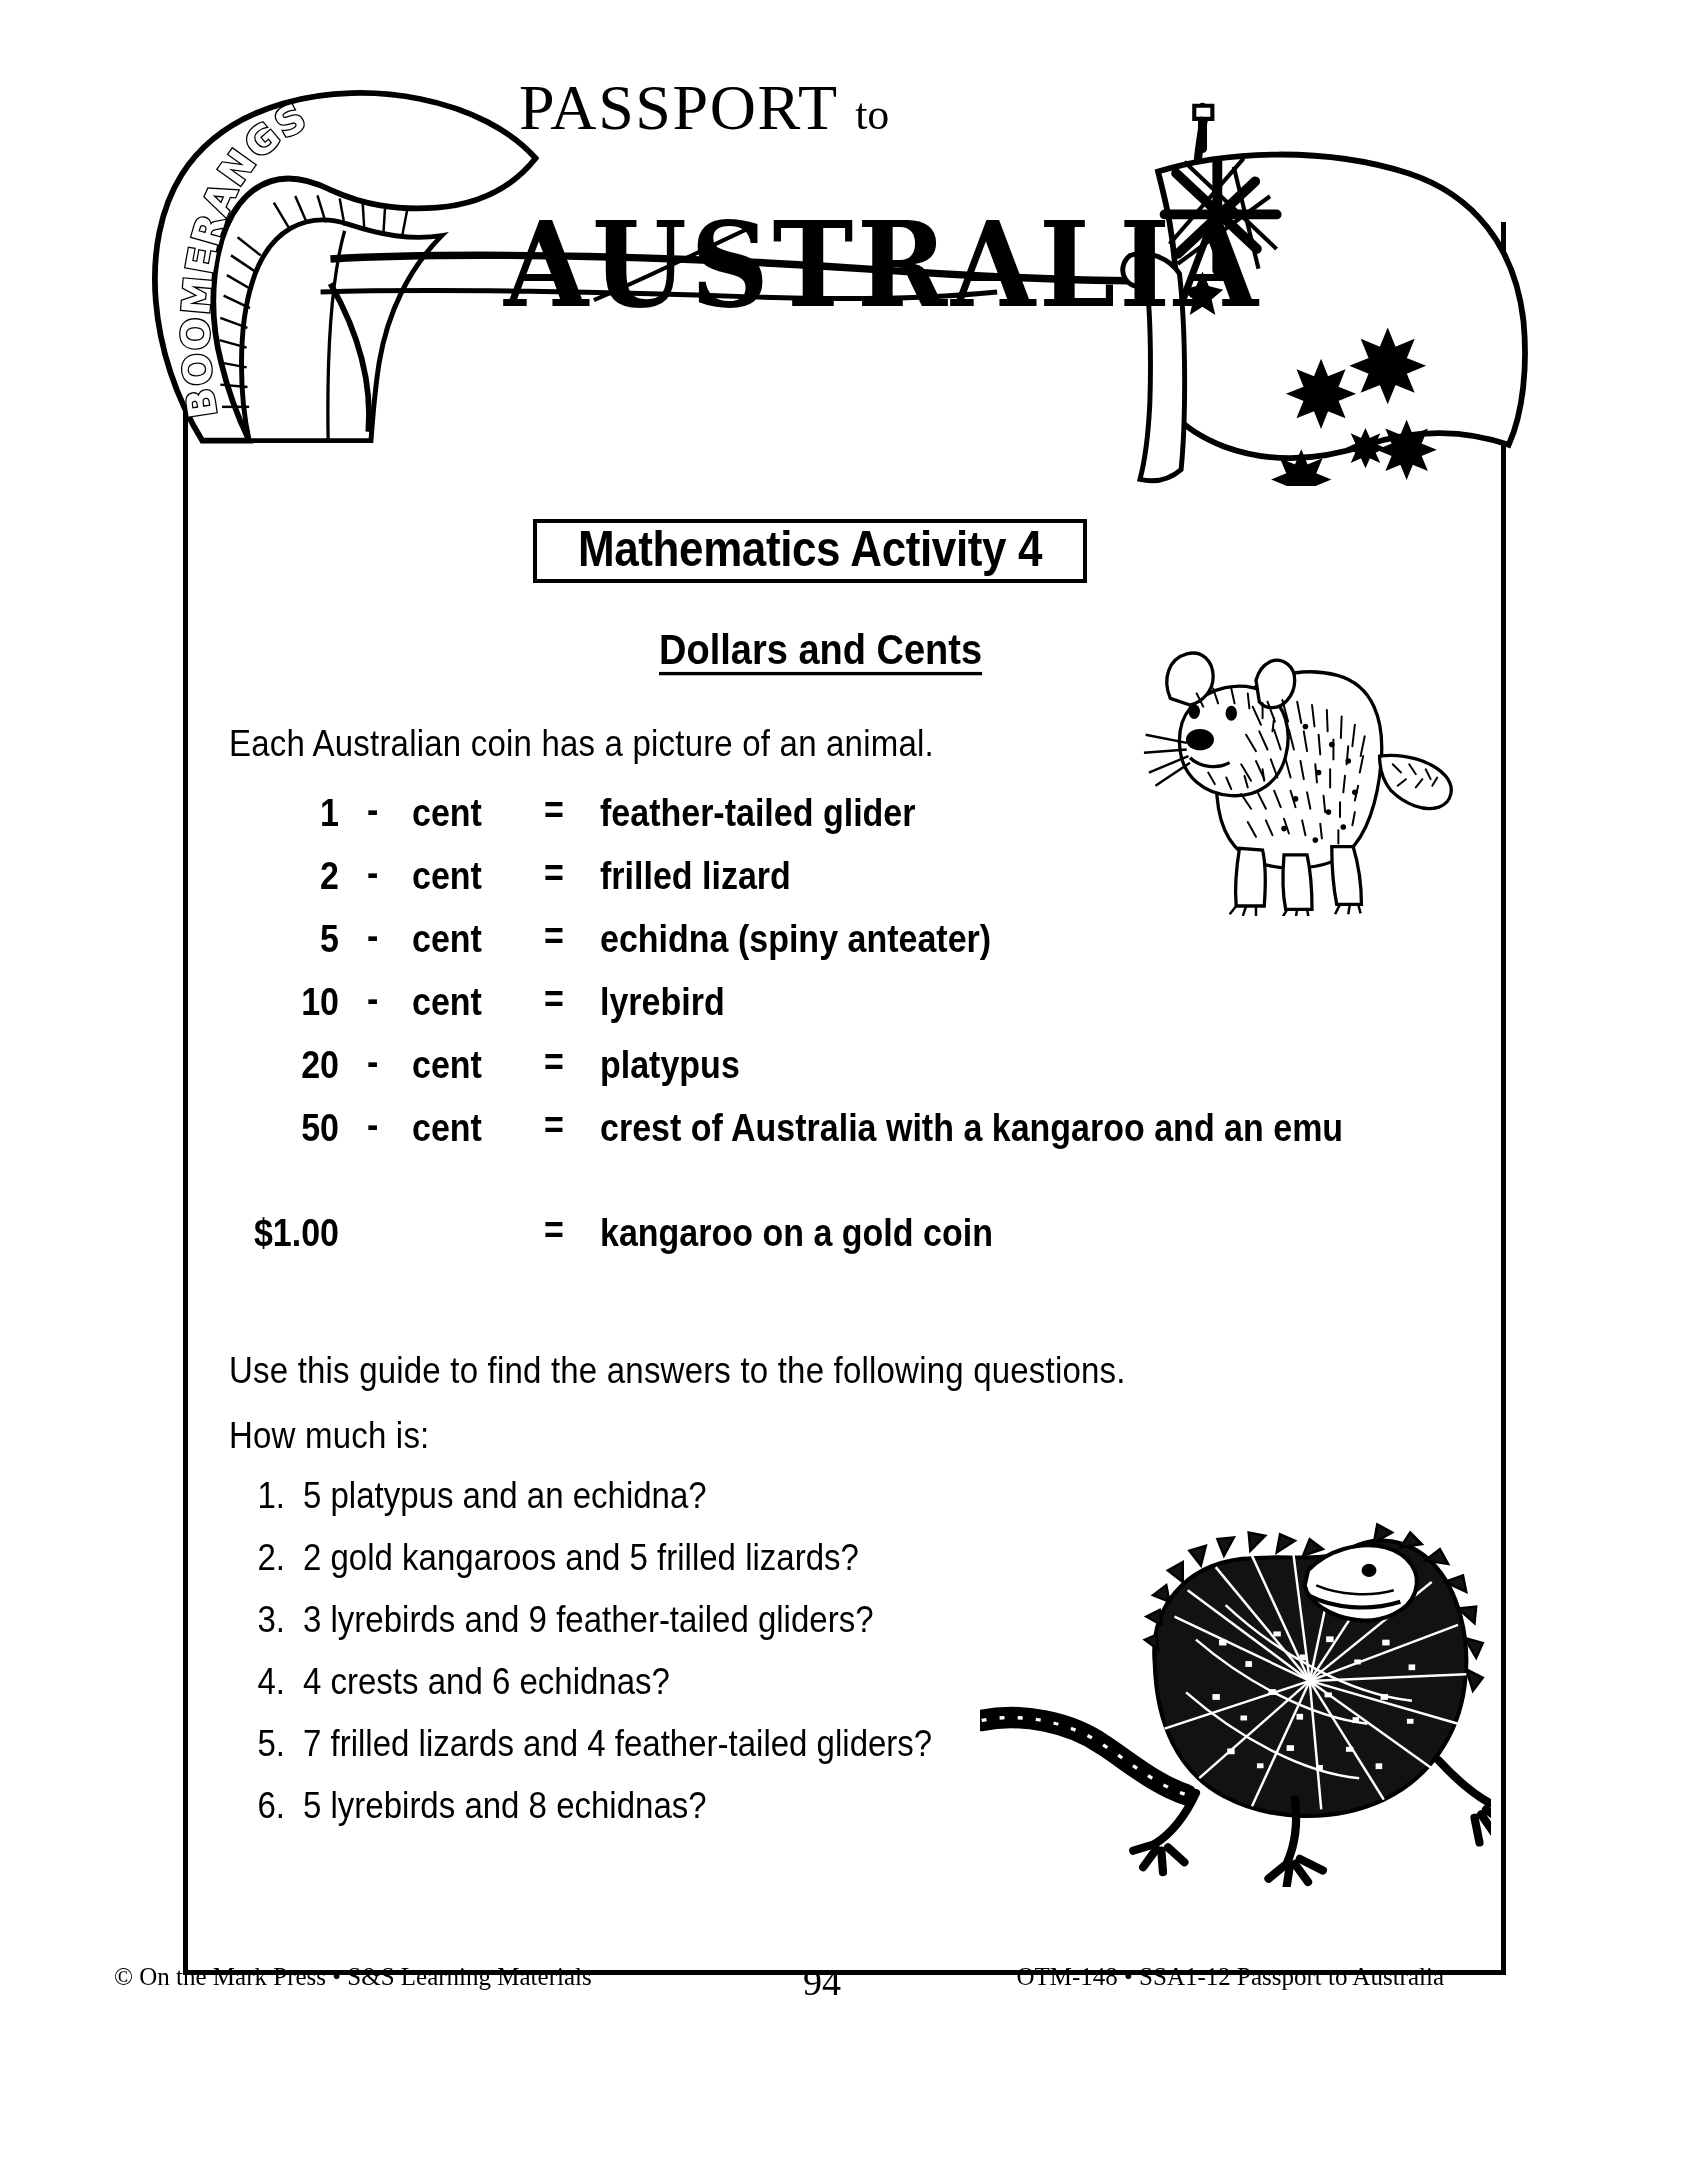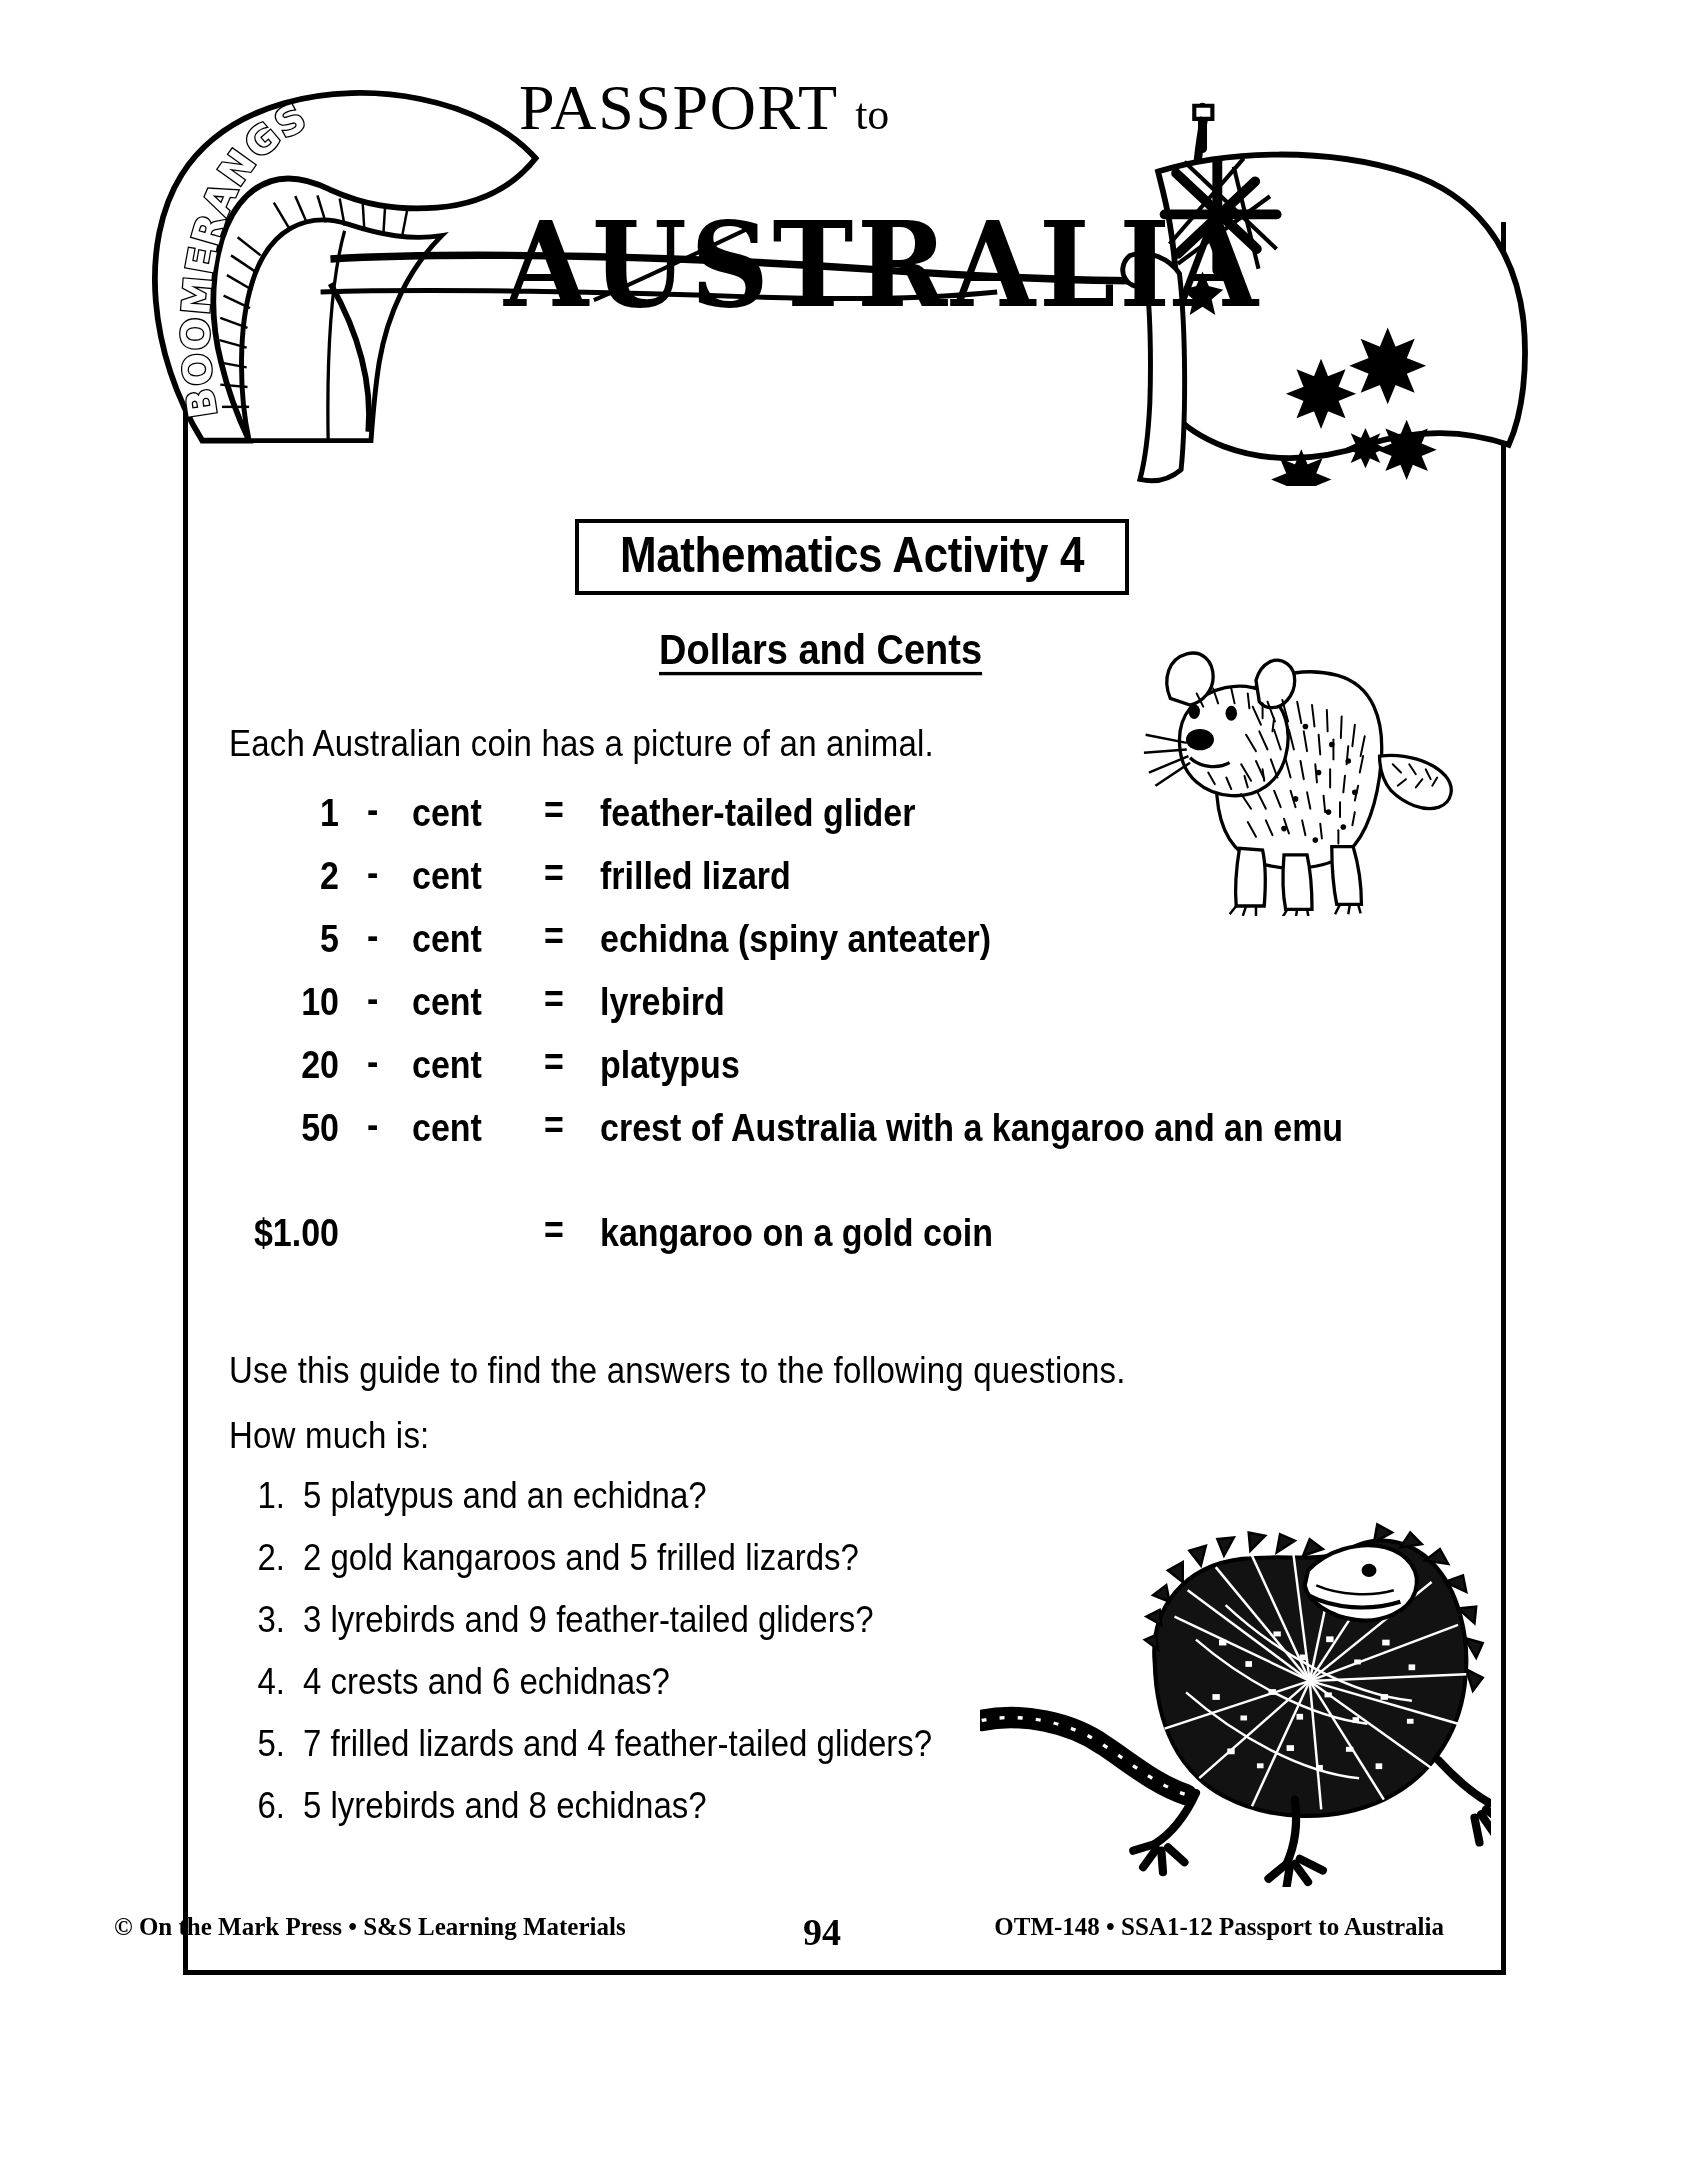--- a/index.html
+++ b/index.html
@@ -75,24 +75,24 @@
     line-height: 1;
     white-space: nowrap;
     transform: scaleX(1.12) scaleY(1.22);
     transform-origin: left top;
     color: #000;
   }
 
   
   #activity-box {
     position: absolute;
-    left: 575px;
+    left: 533px;
     top: 519px;
     width: 554px;
-    height: 76px;
+    height: 64px;
     border: 4.1px solid #000;
     box-sizing: border-box;
     display: flex;
     align-items: center;
     justify-content: center;
     padding-bottom: 3.3px;
   }
   #activity-box .label {
     font-size: 44px;
     font-weight: bold;
@@ -207,25 +207,25 @@
     left: 64px;
     white-space: nowrap;
     transform: scaleY(1.1);
     transform-origin: left top;
   }
 
   
   #footer {
     position: absolute;
     left: 0;
-    top: 1913px;
+    top: 1963px;
     width: 1566px;
     height: 49px;
     font-family: "Liberation Serif", serif;
-    font-weight: bold;
+    font-weight: normal;
     font-size: 25px;
   }
   #footer-left  { position: absolute; left: 114px;  top: 0; white-space: nowrap; }
   #footer-page  { position: absolute; left: 803px;  top: -3.3px; font-size: 38px; }
   #footer-right { position: absolute; right: 122px; top: 0; white-space: nowrap; }
 
   
   .illus { position: absolute; pointer-events: none; }
   #devil-illus  { left: 1111px; top: 611px;  width: 346px; height: 305px; }
   #lizard-illus { left: 980px; top: 1516px; width: 511px; height: 371px; }

